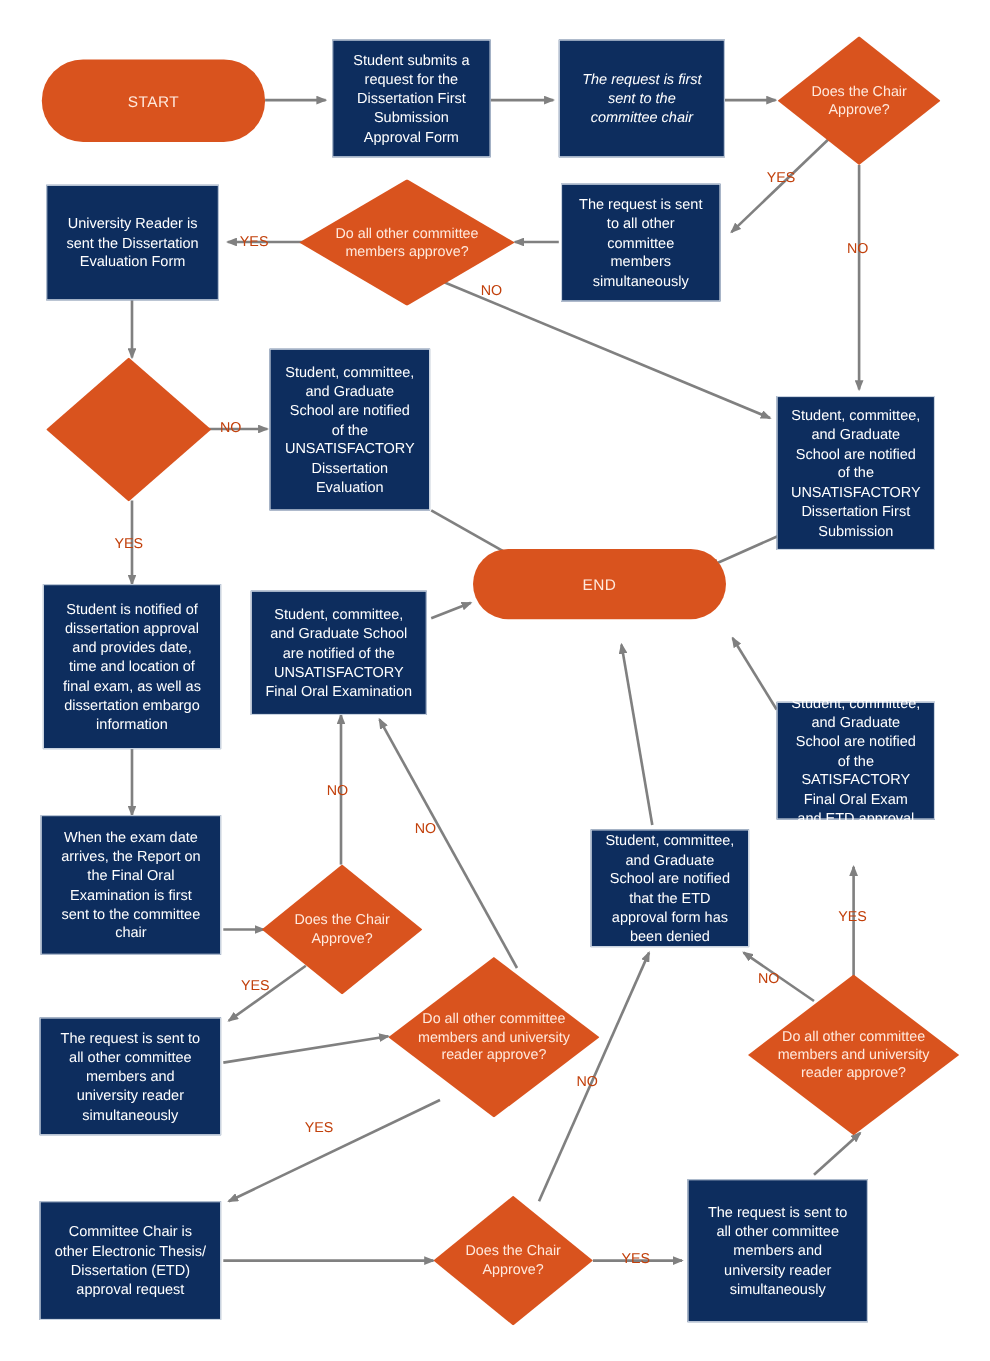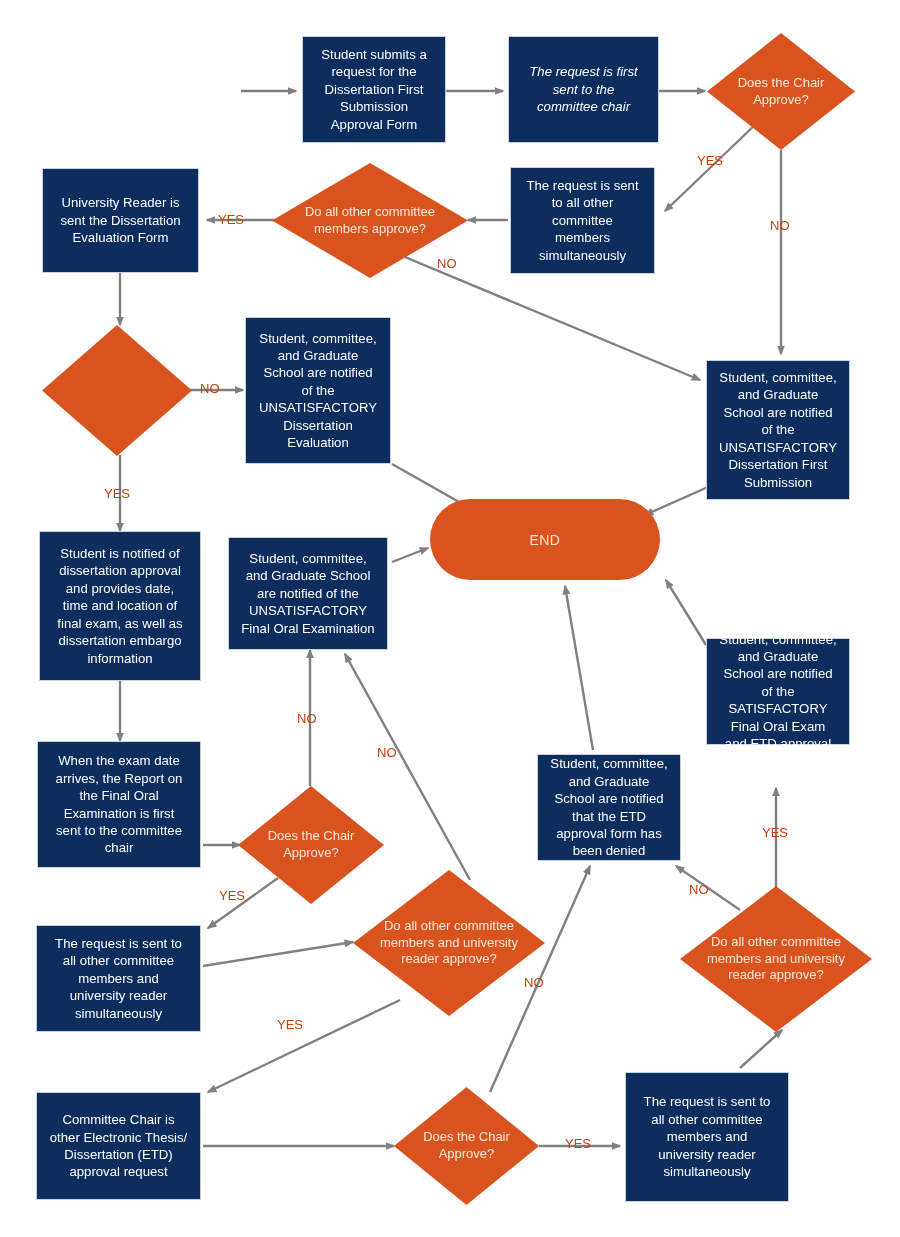--- a/index.html
+++ b/index.html
@@ -85,20 +85,23 @@
       <path d="M740,910 L676,866"></path>
 
       <path d="M776,888 L776,788"></path>
 
       <path d="M593,750 L565,586"></path>
 
       <path d="M706,645 L666,580"></path>
     </g>
   </svg>
 
+  <div class="node term" style="left:38px;top:54px;width:203px;height:75px;border-radius:38px;">
+    <span class="txt">START</span>
+  </div>
 
   <div class="node proc" style="left:302px;top:36px;width:144px;height:107px;">
     <span class="txt">Student submits a request for the Dissertation First Submission Approval Form</span>
   </div>
 
   <div class="node proc" style="left:508px;top:36px;width:151px;height:107px;font-style:italic;">
     <span class="txt">The request is first sent to the committee chair</span>
   </div>
 
   <div class="dec-wrap" style="left:707px;top:33px;width:148px;height:117px;">
@@ -124,21 +127,21 @@
   </div>
 
   <div class="node proc" style="left:245px;top:317px;width:146px;height:147px;">
     <span class="txt">Student, committee, and Graduate School are notified of the UNSATISFACTORY Dissertation Evaluation</span>
   </div>
 
   <div class="node proc" style="left:706px;top:360px;width:144px;height:140px;">
     <span class="txt">Student, committee, and Graduate School are notified of the UNSATISFACTORY Dissertation First Submission</span>
   </div>
 
-  <div class="node term" style="left:430px;top:499px;width:230px;height:81px;border-radius:41px;">
+  <div class="node term" style="left:430px;top:499px;width:230px;height:64px;border-radius:41px;">
     <span class="txt">END</span>
   </div>
 
   <div class="node proc" style="left:39px;top:531px;width:162px;height:150px;">
     <span class="txt">Student is notified of dissertation approval and provides date, time and location of final exam, as well as dissertation embargo information</span>
   </div>
 
   <div class="node proc" style="left:228px;top:537px;width:160px;height:113px;">
     <span class="txt">Student, committee, and Graduate School are notified of the UNSATISFACTORY Final Oral Examination</span>
   </div>

